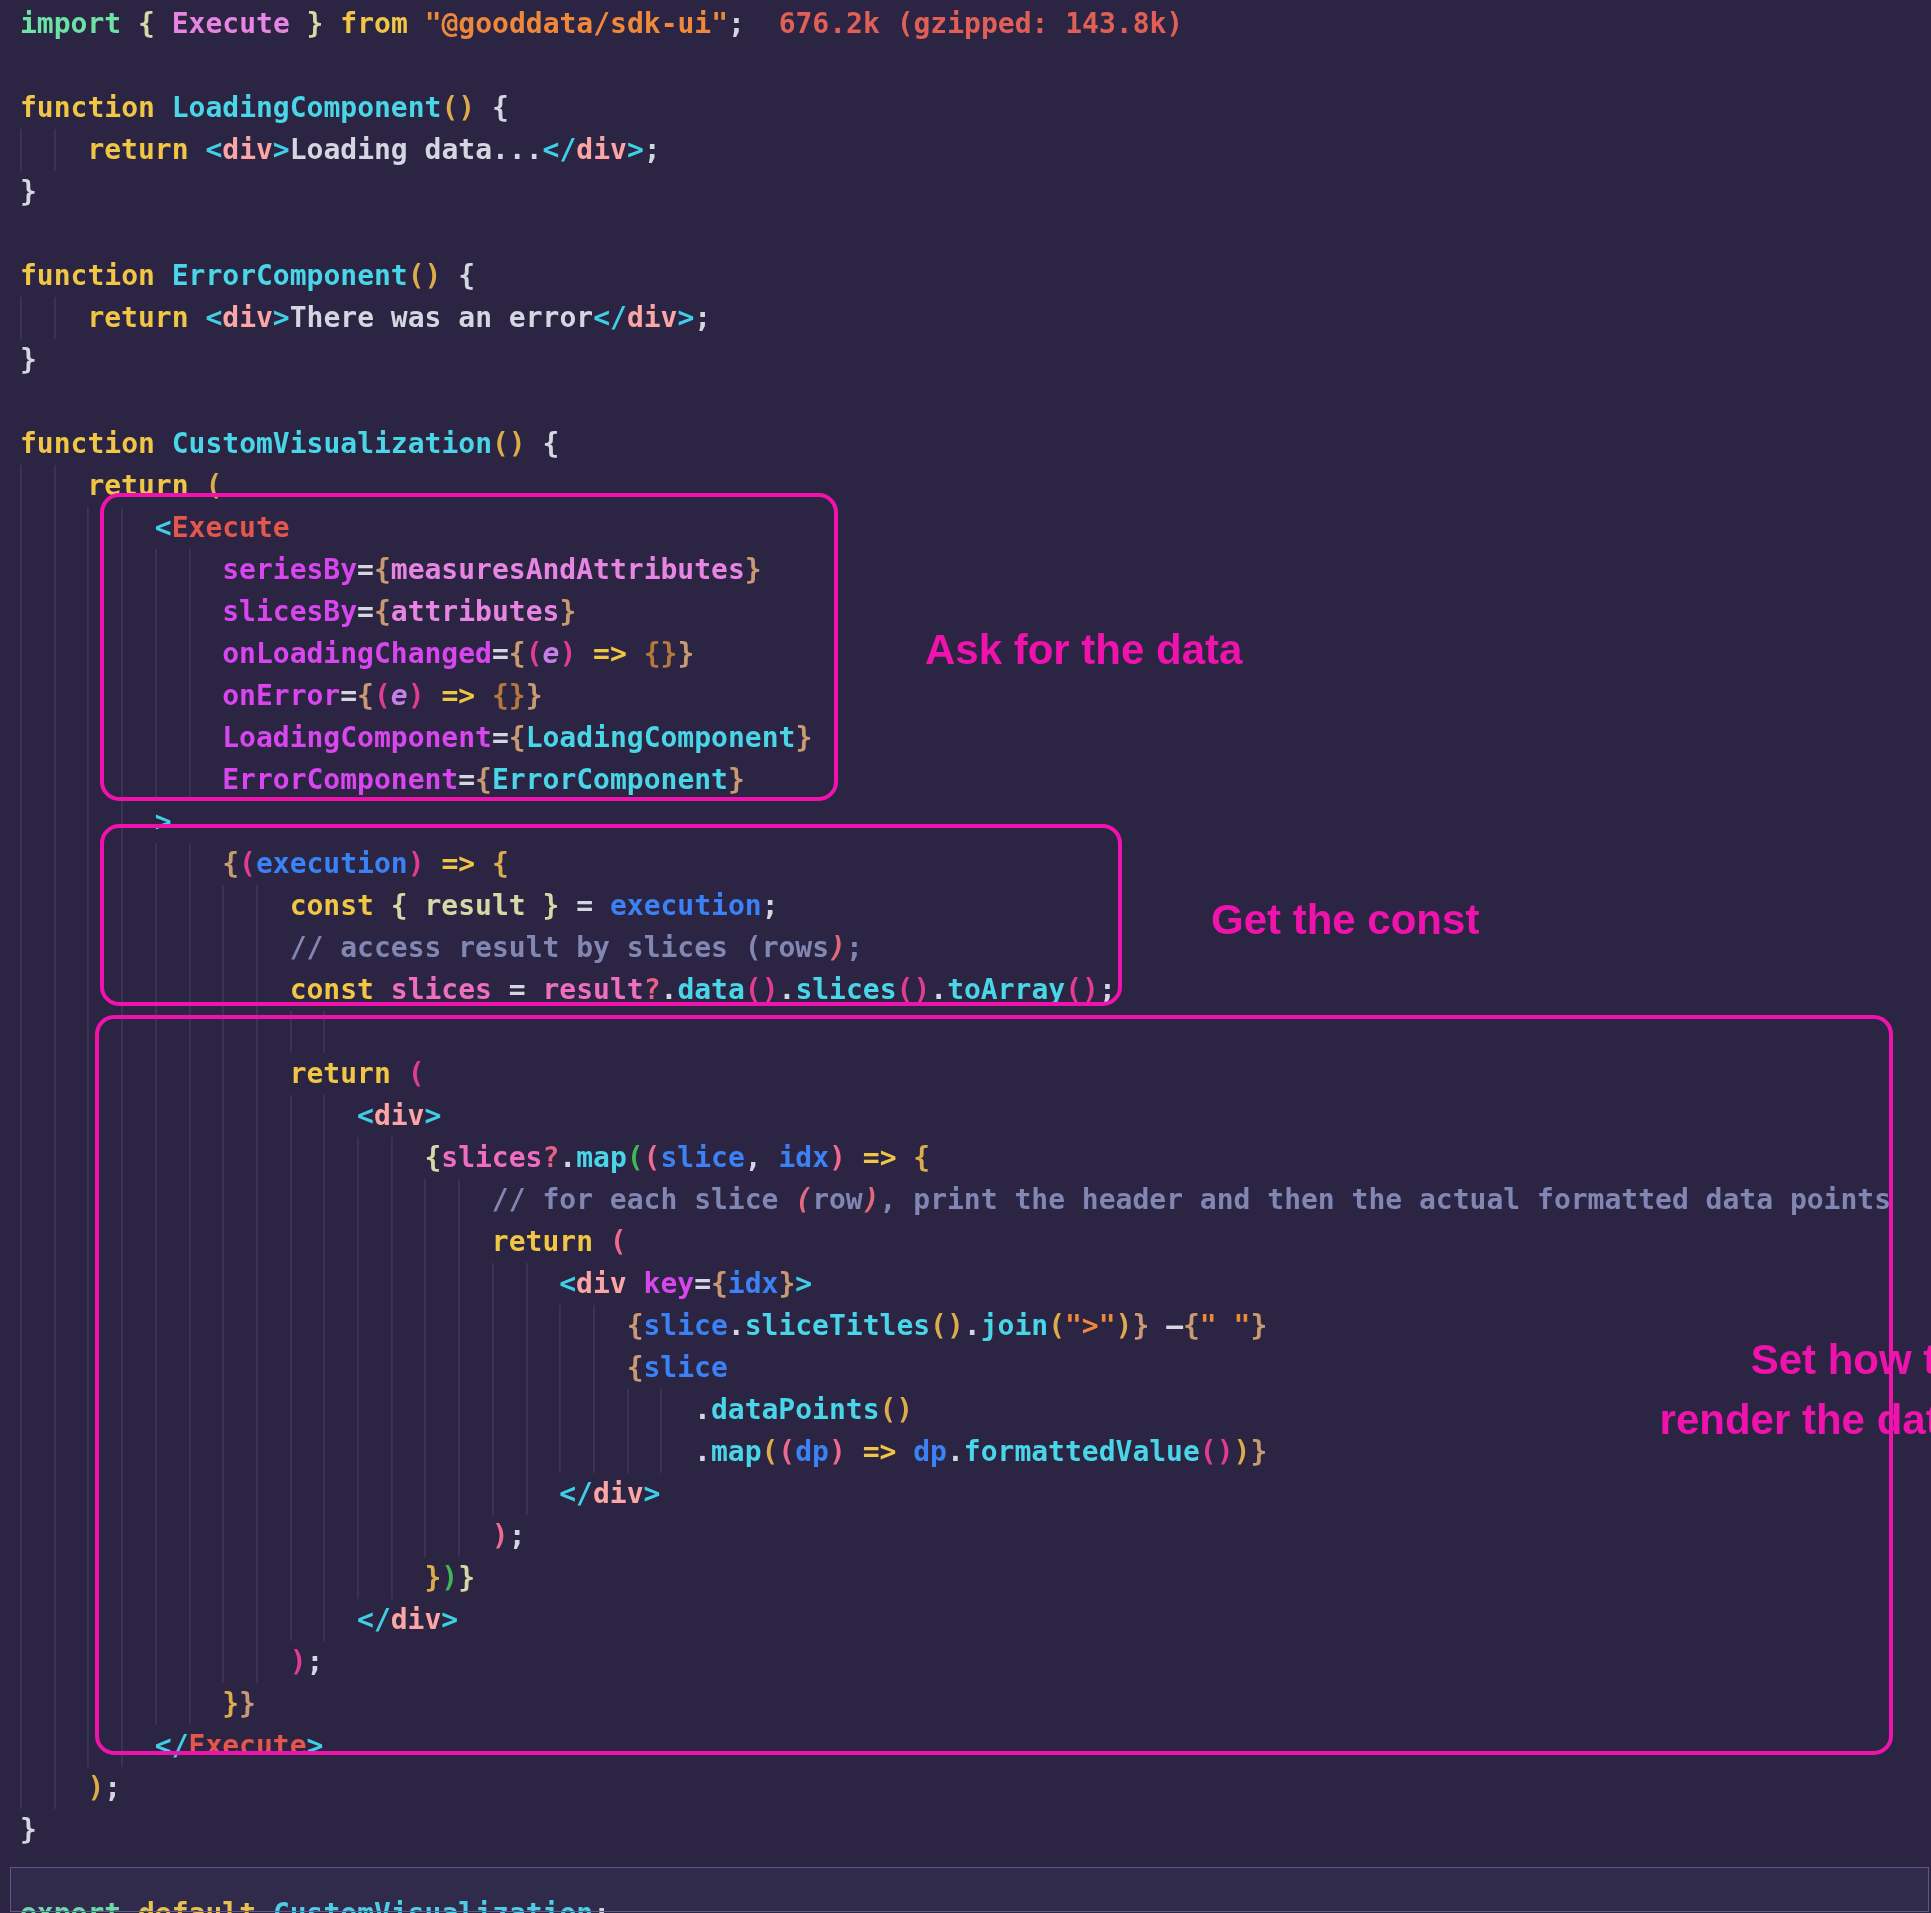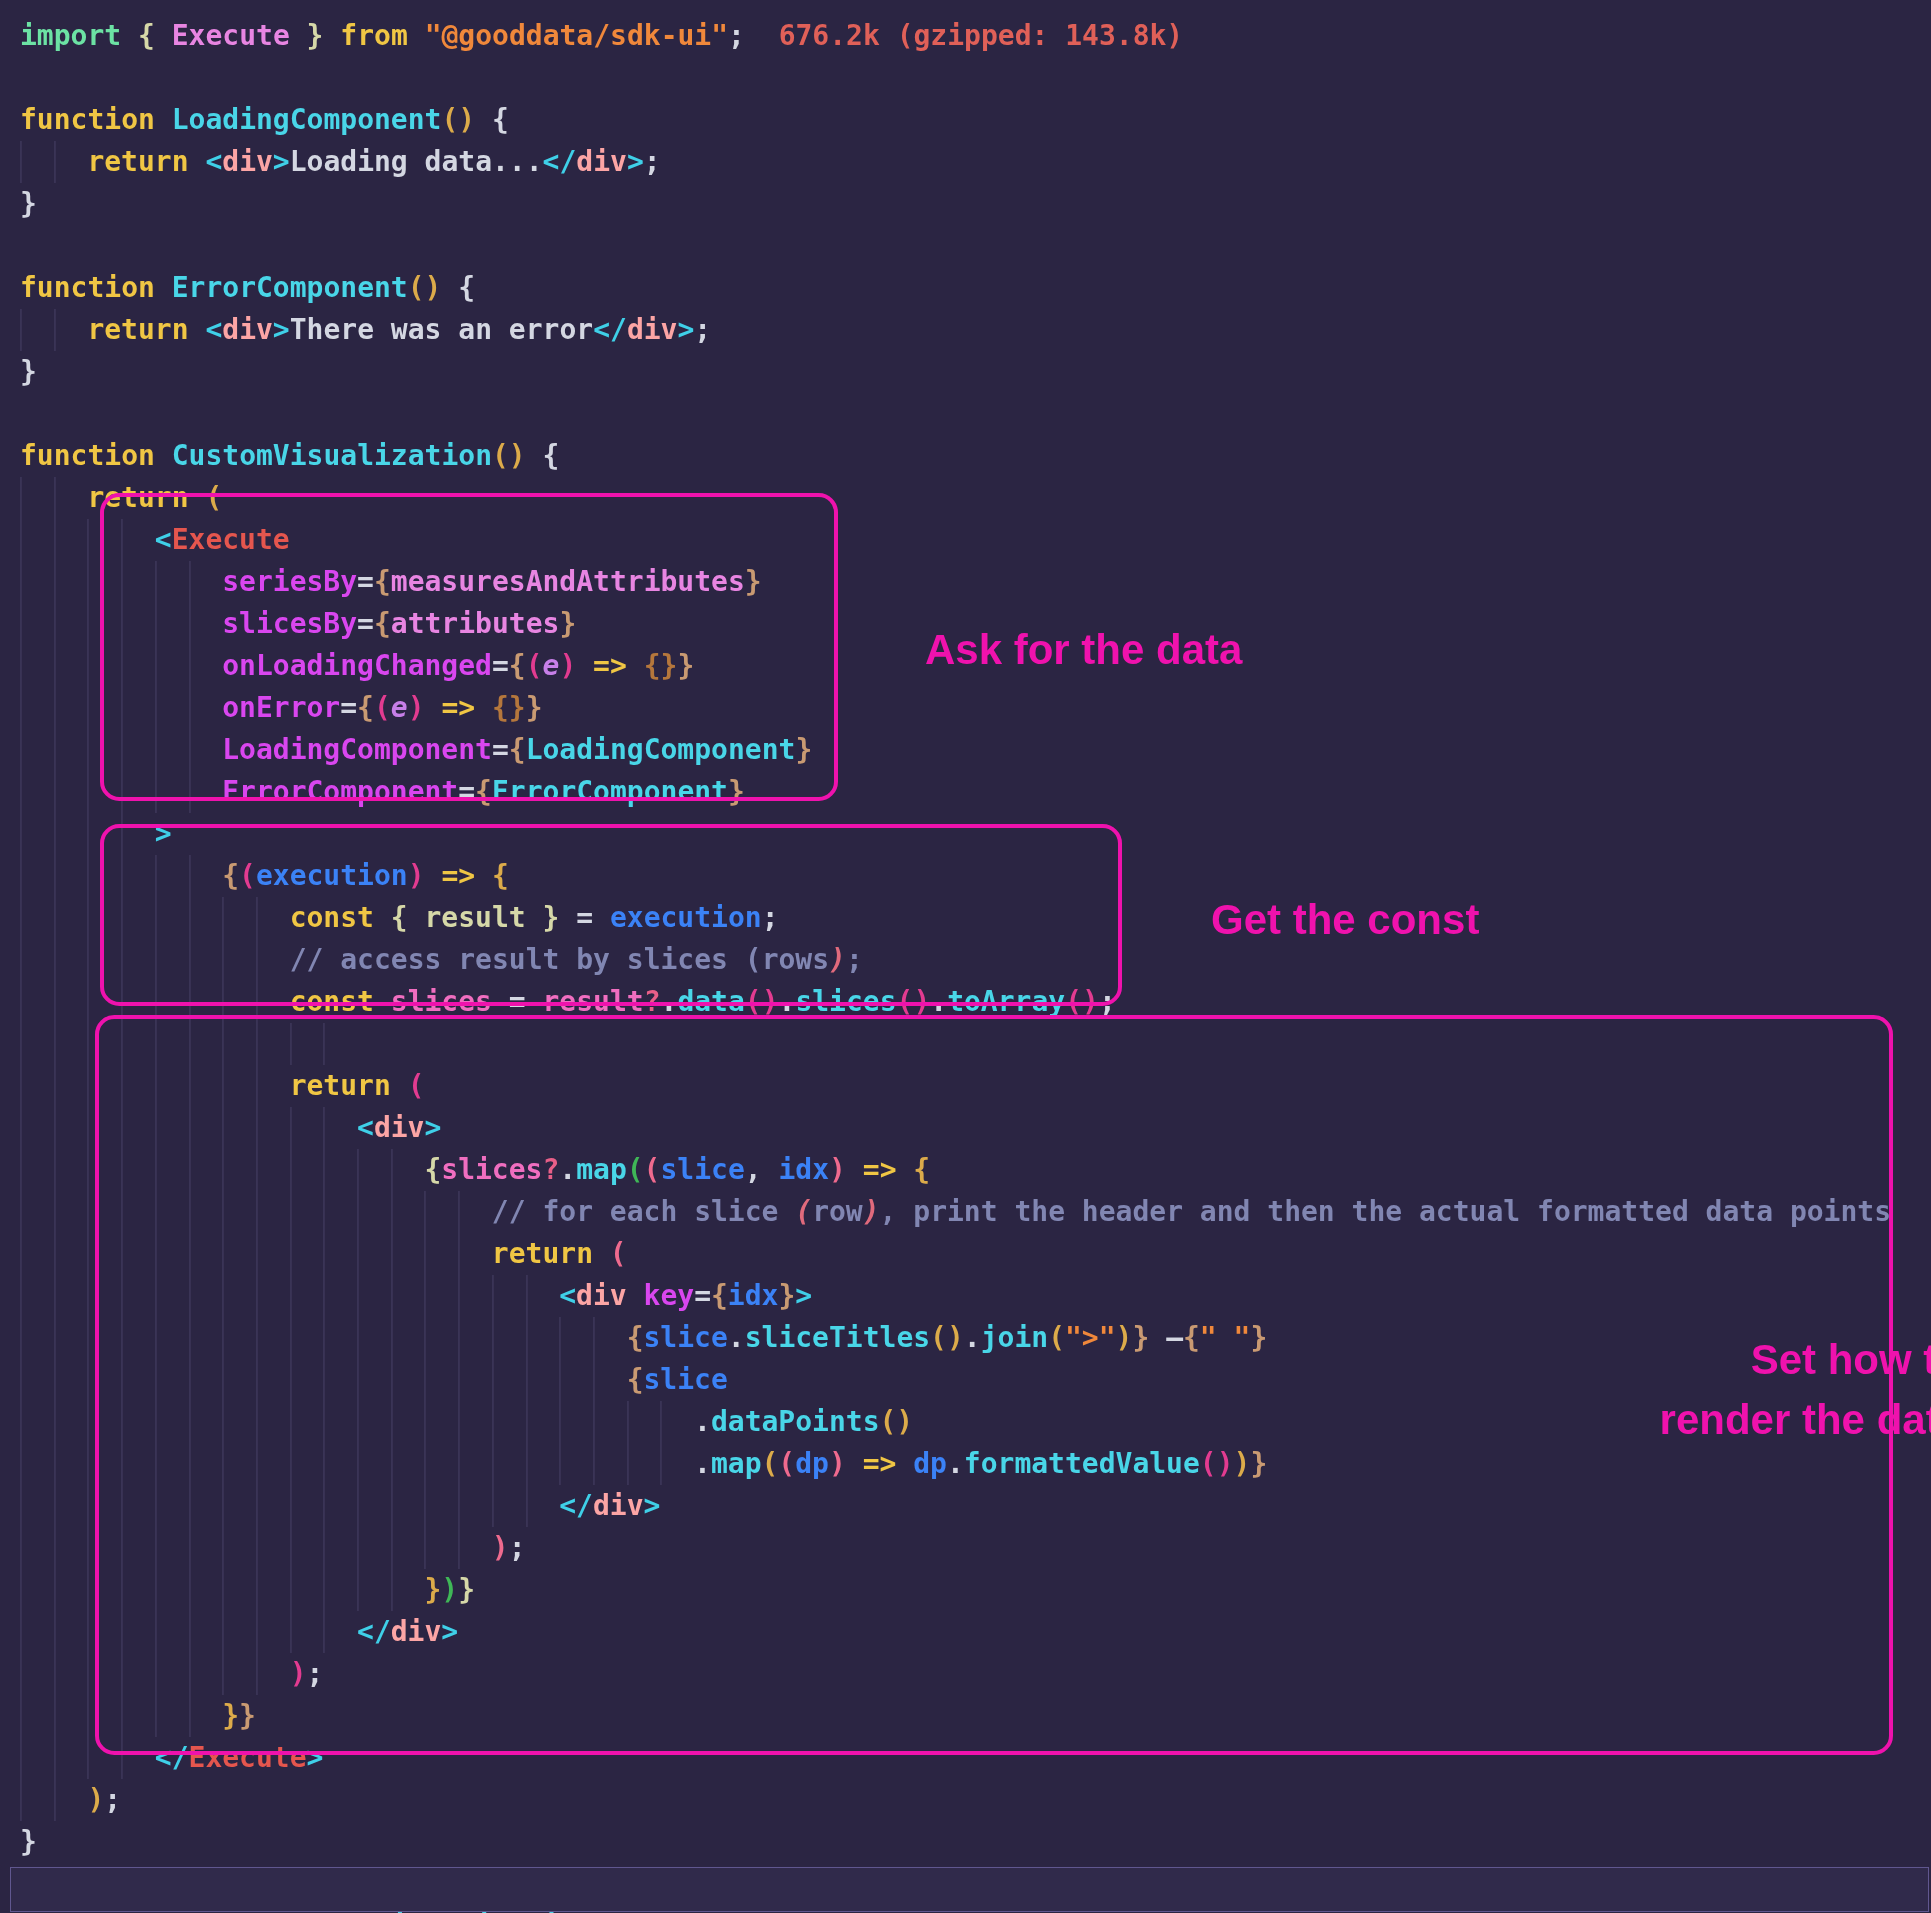--- a/index.html
+++ b/index.html
@@ -2,21 +2,21 @@
 <html><head>
 <meta charset="utf-8">
 <style>
   html,body{margin:0;padding:0;}
   body{
     width:1931px;height:1914px;position:relative;overflow:hidden;
     background:#2b2543;
   }
   
   #code{
-    position:absolute;left:0;top:12px;width:1931px;height:1540px;
+    position:absolute;left:0;top:0;width:1931px;height:1540px;
     font-family:"DejaVu Sans Mono",monospace;
     font-size:28px;line-height:42px;font-weight:bold;
     padding:2.9px 0 0 20px;white-space:pre;box-sizing:border-box;
   }
   .ln{height:42px;}
   .g{display:inline-block;width:2ch;height:42px;vertical-align:top;
      box-shadow:inset 1.9px 0 0 #3a3456;}
   
   .d{color:#d4d7e2}
   .kw{color:#f0c644}

